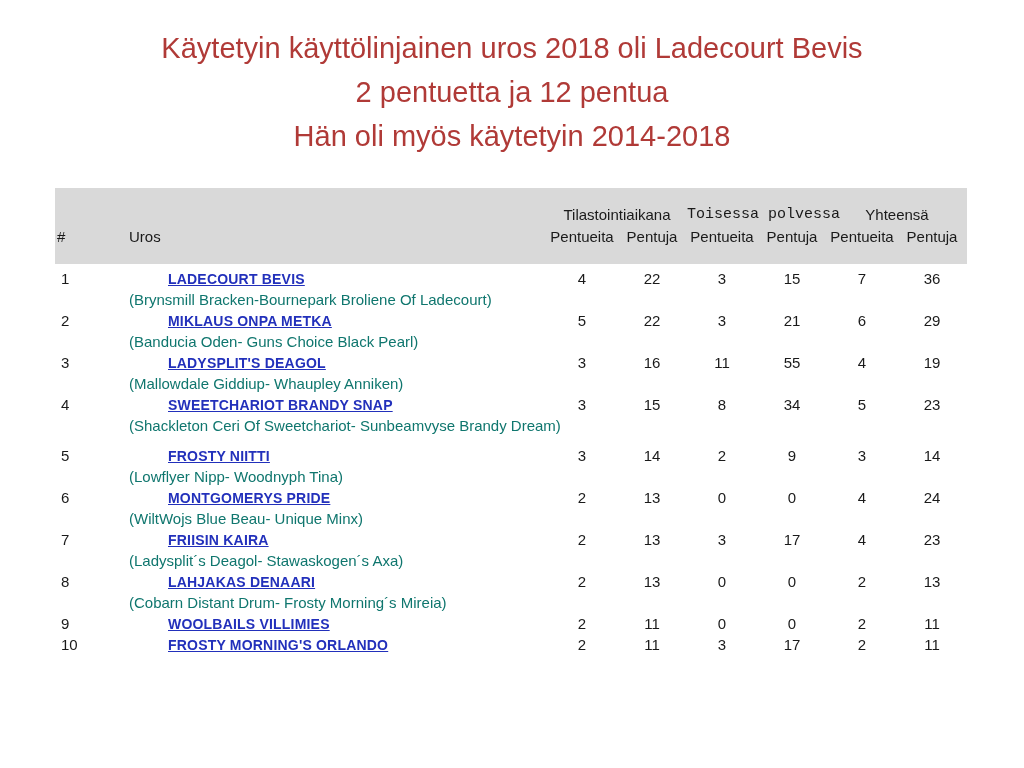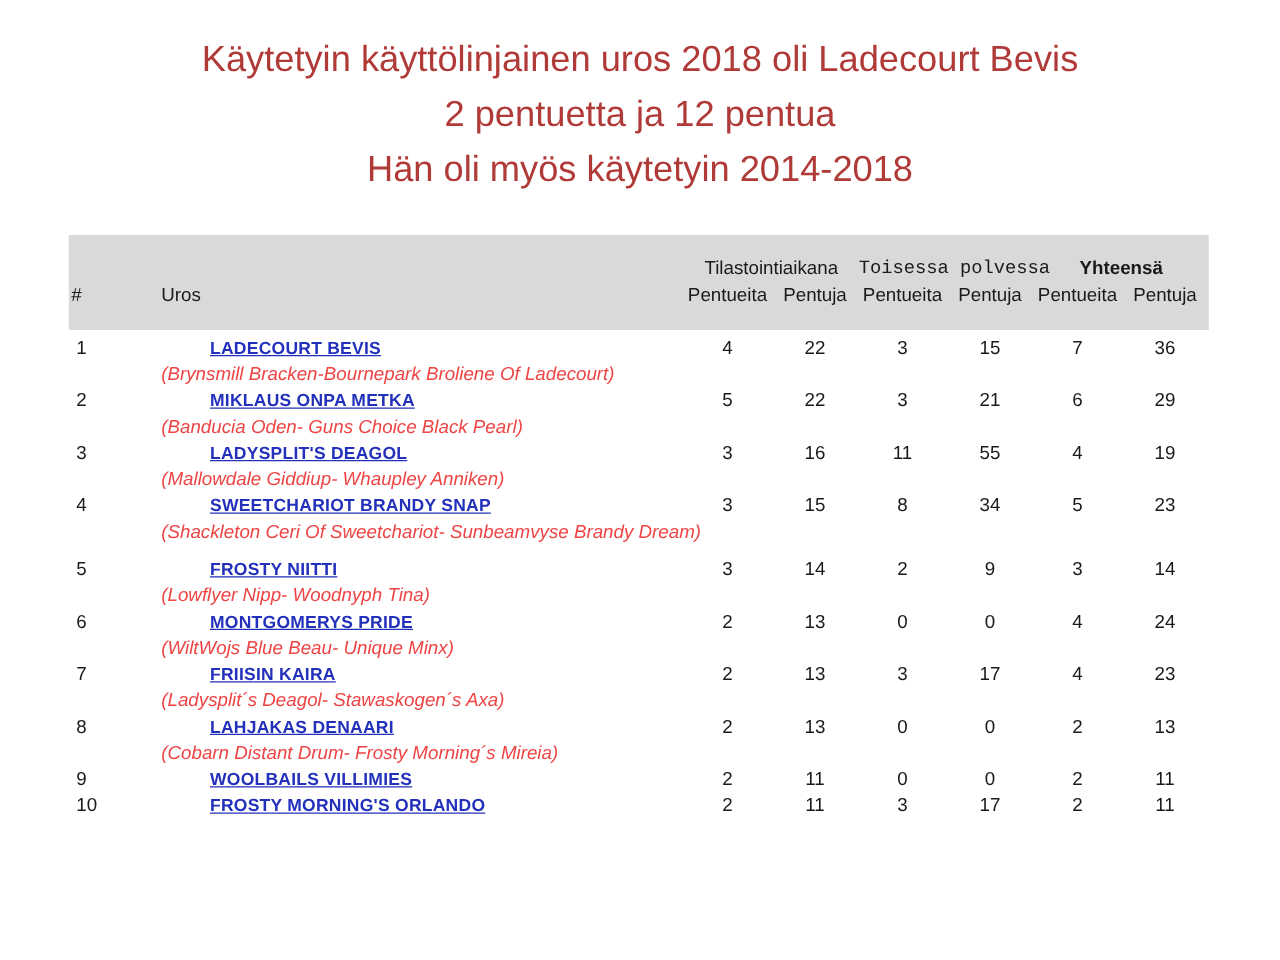--- a/index.html
+++ b/index.html
@@ -31,33 +31,33 @@
   .thead { background: var(--header-bg, #d9d9d9); padding: 16px 0; }
   .thead .line { height: 22px; line-height: 22px; }
   .cell { white-space: nowrap; }
   .rank { padding-left: 6px; }
   .hash { padding-left: 2px; }
   .uros { padding-left: 14px; }
   .num { text-align: center; }
   .group { text-align: center; }
   .g1 { grid-column: 3 / 5; }
   .g2 { grid-column: 5 / 7; font-family: Liberation Mono, monospace; }
-  .g3 { grid-column: 7 / 9; font-weight: bold; }
+  .g3 { grid-column: 7 / 9; }
 
   .tbody { margin-top: 4px; }
   .dogname {
     color: var(--link-color, #2230bb);
     font-weight: 700;
     text-decoration: underline;
     font-size: 14px;
     letter-spacing: .2px;
     cursor: pointer;
     padding-left: 39px;
   }
-  .parents { color: #ef4444; font-style: italic; }
+  .parents { color: #0f766e; }
   .entry.spaced .parent-line { margin-bottom: 9px; }
 </style>
 </head>
 <body>
 
 <div class="slide">
 
   <div class="title">
     <div>Käytetyin käyttölinjainen uros 2018 oli Ladecourt Bevis</div>
     <div>2 pentuetta ja 12 pentua</div>

